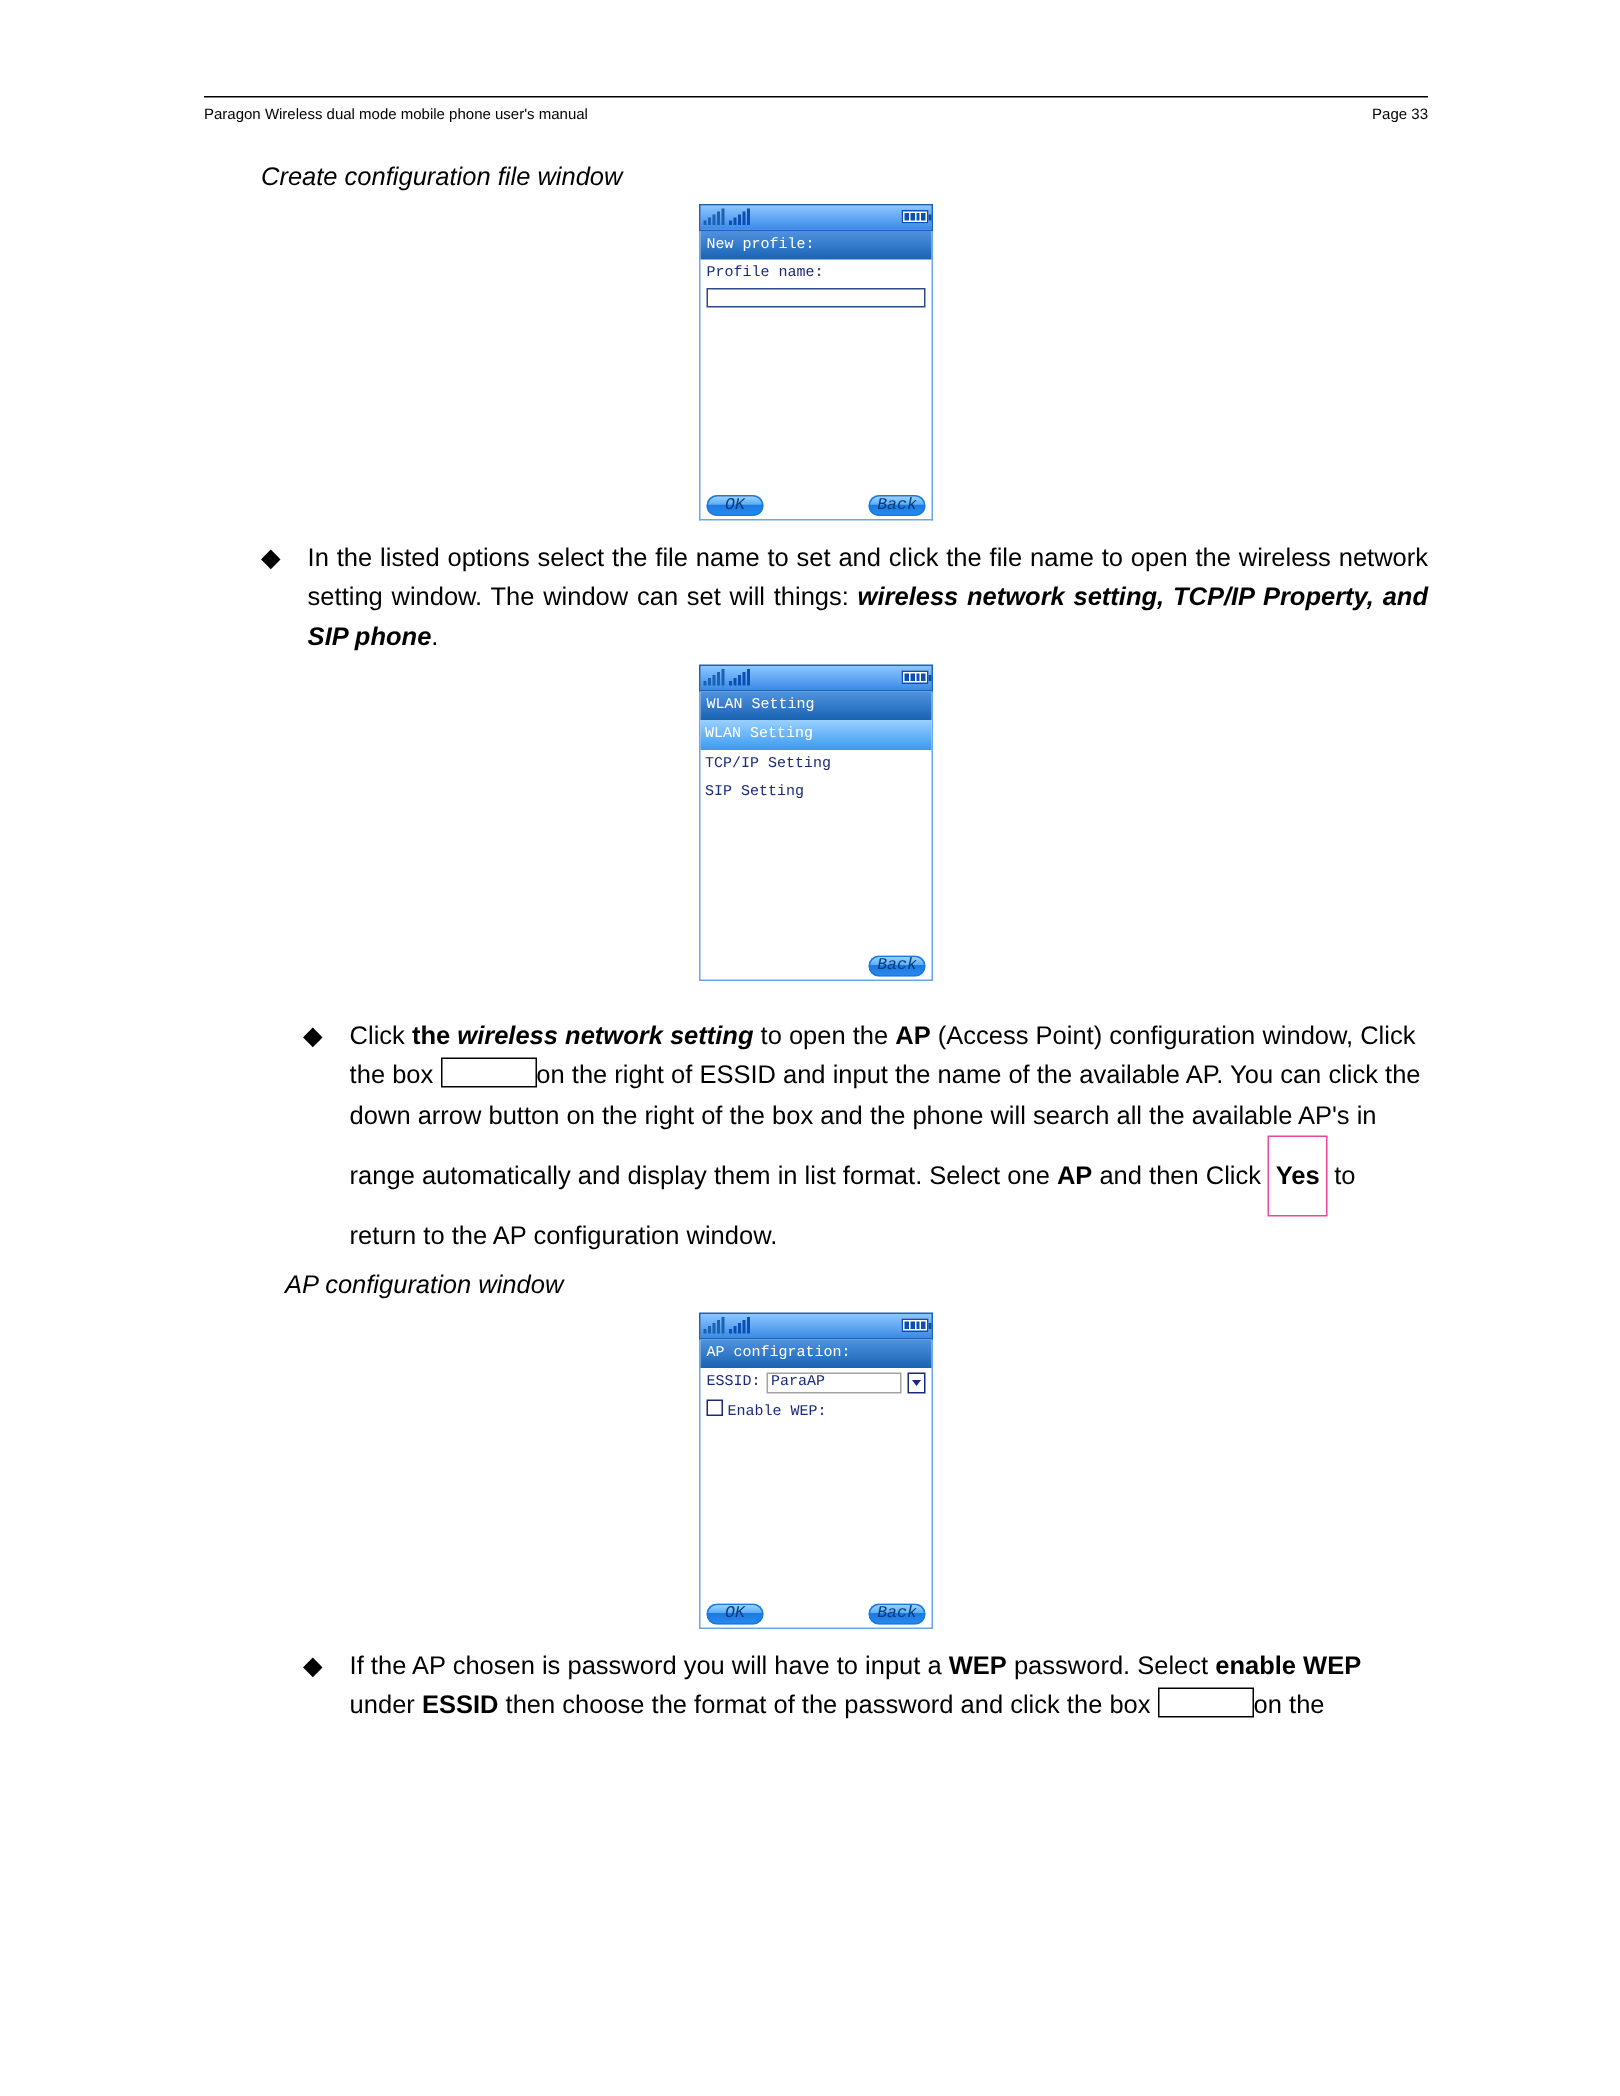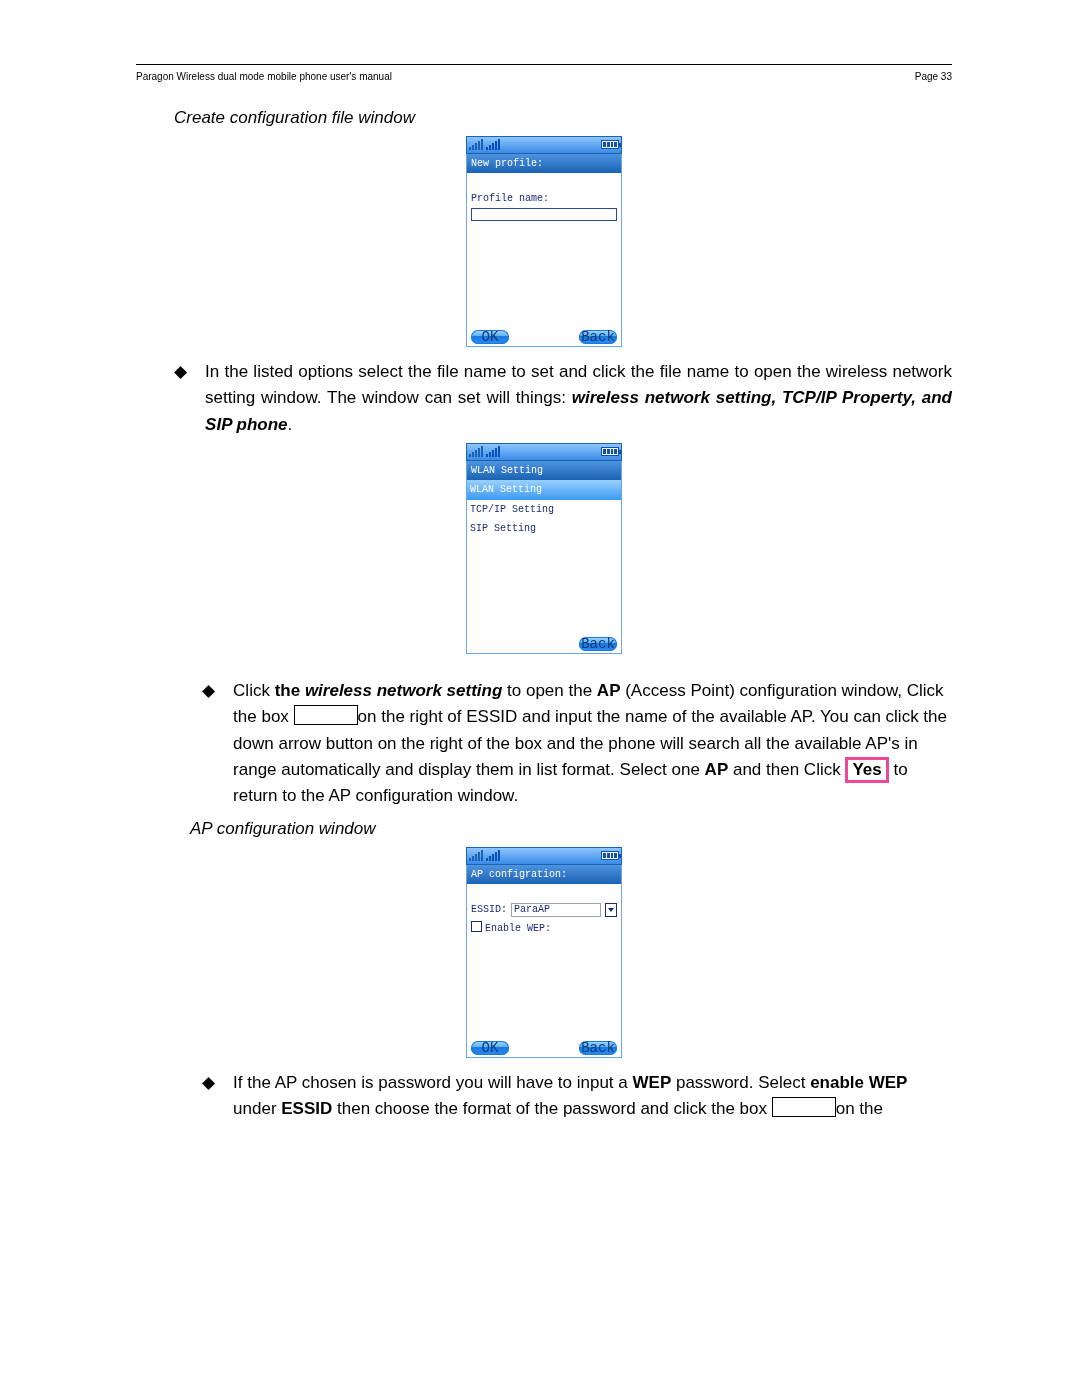--- a/index.html
+++ b/index.html
@@ -53,22 +53,22 @@
 
   .inline-box {
     display: inline-block;
     border: 1px solid #000;
     width: 62px;
     height: 18px;
     vertical-align: -3px;
   }
   .btn-text {
     display: inline-block;
-    border: 3px solid #ec4899;
-    padding: 0 4px;
+    border: 1px solid #ec4899;
+    padding: 16px 4px;
     font-weight: bold;
     line-height: 1.2;
   }
 
   
   .shot-wrap {
     display: flex;
     justify-content: center;
     margin: 6px 0 12px 0;
   }
@@ -116,45 +116,46 @@
   .batt .fill { display:flex; gap:1px; padding:1px; }
   .batt .fill i { width:3px; height:5px; background:#0a4fb3; display:block;}
 
   .title-bar {
     background: linear-gradient(to bottom, #4f93e0, #1a63b3);
     color: #fff;
     padding: 2px 4px;
     font-size: 10px;
   }
   .body-area {
-    padding: 18px 4px;
+    padding: 2px 4px;
     box-sizing: border-box;
   }
   .input-line {
     border: 1px solid #2a4a8a;
     height: 11px;
     margin-top: 1px;
     background: #fff;
   }
   .soft-bar {
     display: flex;
     justify-content: space-between;
     padding: 3px 4px 4px 4px;
   }
   .soft-btn {
     width: 38px;
     height: 14px;
     border-radius: 7px;
     background: linear-gradient(to bottom, #a8d7ff 0, #5aaef6 45%, #1b7ae0 46%, #2b8af0 100%);
     color: #0a3a7a;
-    font-size: 14px;
+    font-size: 11px;
     display: flex;
     align-items: center;
     justify-content: center;
     box-shadow: inset 0 0 0 1px #1b7ae0;
+    font-style: italic;
   }
   .menu-item {
     padding: 2px 3px;
     color: #1a2a7a;
   }
   .menu-item.sel {
     background: linear-gradient(to bottom, #9ad0ff, #3a9af0);
     color: #fff;
   }
   .essid-row {

